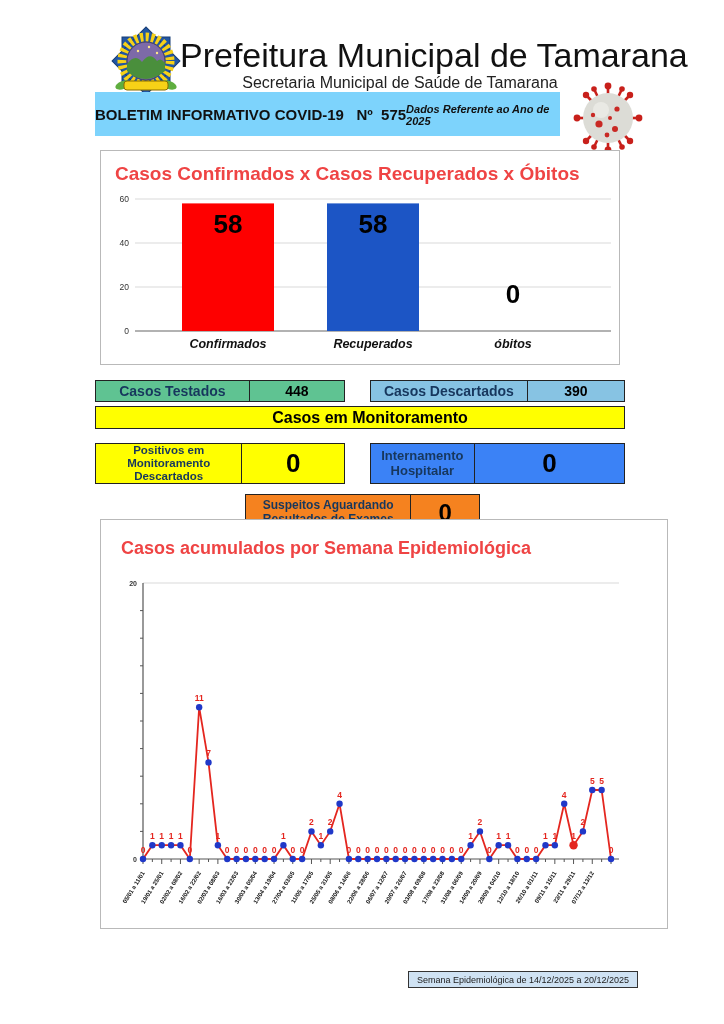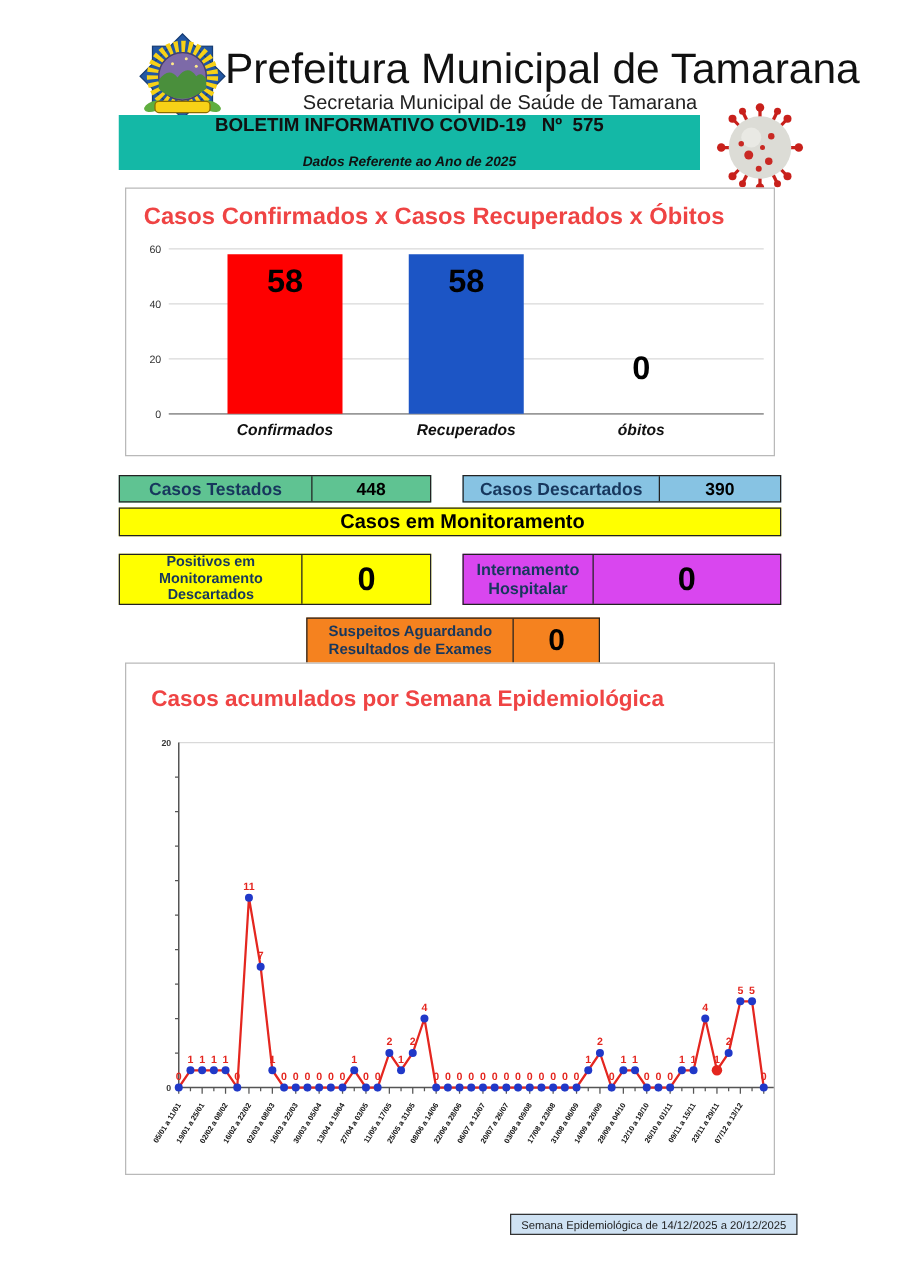--- a/index.html
+++ b/index.html
@@ -6,50 +6,50 @@
   body { font-family:"Liberation Sans", sans-serif; background:#ffffff; }
   .page { position:relative; width:724px; height:1024px; background:#fff; overflow:hidden; }
 
   
   .logo { position:absolute; left:105px; top:23px; width:82px; height:84px; }
   .title { position:absolute; left:180px; top:36px; width:460px; text-align:center;
            font-size:34px; color:#111; letter-spacing:0px; white-space:nowrap; }
   .subtitle { position:absolute; left:180px; top:74px; width:440px; text-align:center;
               font-size:16px; color:#222; }
   .banner { position:absolute; left:95px; top:92px; width:465px; height:44px;
-            background:#14b8a6; display:flex; flex-direction:column; justify-content:space-between;
+            background:#7dd3fc; display:flex; justify-content:center;
             align-items:center; }
   .banner .b1 { font-size:15px; font-weight:bold; color:#111; white-space:pre; }
   .banner .b2 { font-size:11px; font-weight:bold; color:#111; margin-top:2px;font-style:italic; }
   .virus { position:absolute; left:563px; top:82px; width:90px; height:72px; }
 
   
   .panel { position:absolute; background:#fff; border:1px solid #b9b9b9; }
   .panel-bar { left:100px; top:150px; width:520px; height:215px; }
-  .panel-line { left:100px; top:530px; width:520px; height:410px;text-align:center; }
+  .panel-line { left:100px; top:519px; width:568px; height:410px;text-align:center; }
   .panel-title { position:absolute; left:14px; top:12px; font-weight:bold; color:#ef4444; }
   .panel-bar .panel-title { font-size:19px; }
   .panel-line .panel-title { left:20px; top:18px; font-size:18px; }
   .chart-svg { position:absolute; left:0; top:0; }
 
   
   .sbox { position:absolute; border:1px solid #222; display:flex; }
   .sbox .lbl { display:flex; flex-direction:column; justify-content:center; align-items:center;
                font-weight:bold; color:#17375D; border-right:1px solid #222; line-height:1.15; text-align:center;}
   .sbox .val { flex:1; display:flex; justify-content:center; align-items:center;
                font-weight:bold; color:#000; }
   .box-tested    { left:95px;  top:380px; width:250px; height:22px; background:#5FC392; }
   .box-discarded { left:370px; top:380px; width:255px; height:22px; background:#87C3E3; }
   .box-tested .lbl, .box-discarded .lbl { width:62%; font-size:14px; }
   .box-tested .val, .box-discarded .val { font-size:14px; }
   .box-monitor-banner { position:absolute; left:95px; top:406px; width:530px; height:23px;
         background:#FFFF00; border:1px solid #222; display:flex; justify-content:center;
         align-items:center; font-size:16px; font-weight:bold; color:#000;padding-left:20px; }
   .box-home     { left:95px;  top:443px; width:250px; height:41px; background:#FFFF00; }
-  .box-hospital { left:370px; top:443px; width:255px; height:41px; background:#d946ef; }
+  .box-hospital { left:370px; top:443px; width:255px; height:41px; background:#3b82f6; }
   .box-home .lbl { width:59%; font-size:11.5px; }
   .box-hospital .lbl { width:41%; font-size:13px; }
   .box-home .val, .box-hospital .val { font-size:26px; }
   .box-suspects { left:245px; top:494px; width:235px; height:38px; background:#F5821F; }
   .box-suspects .lbl { width:71%; font-size:12px; }
   .box-suspects .val { font-size:24px; }
 
   
   .footer-box { position:absolute; left:408px; top:971px; width:230px; height:17px;
         background:#CFE2F3; border:1px solid #333; display:flex; justify-content:center;

